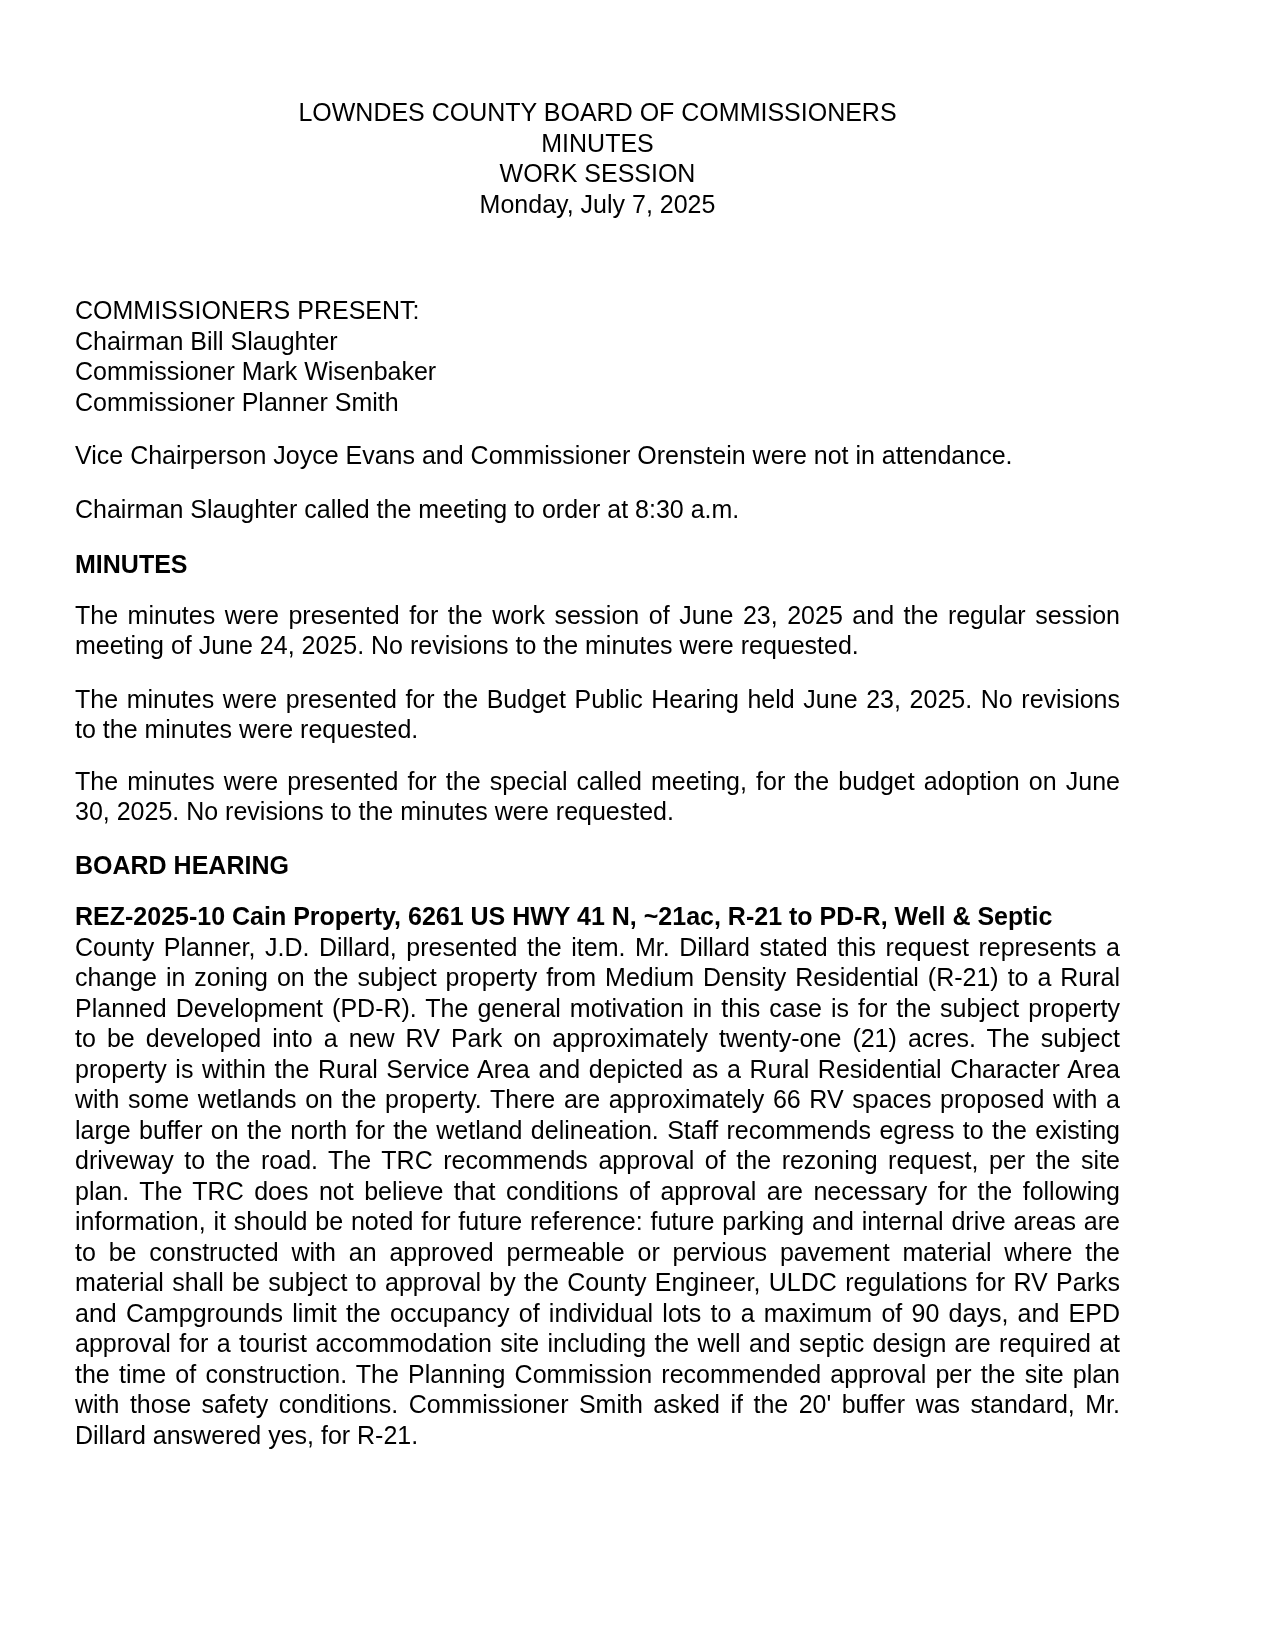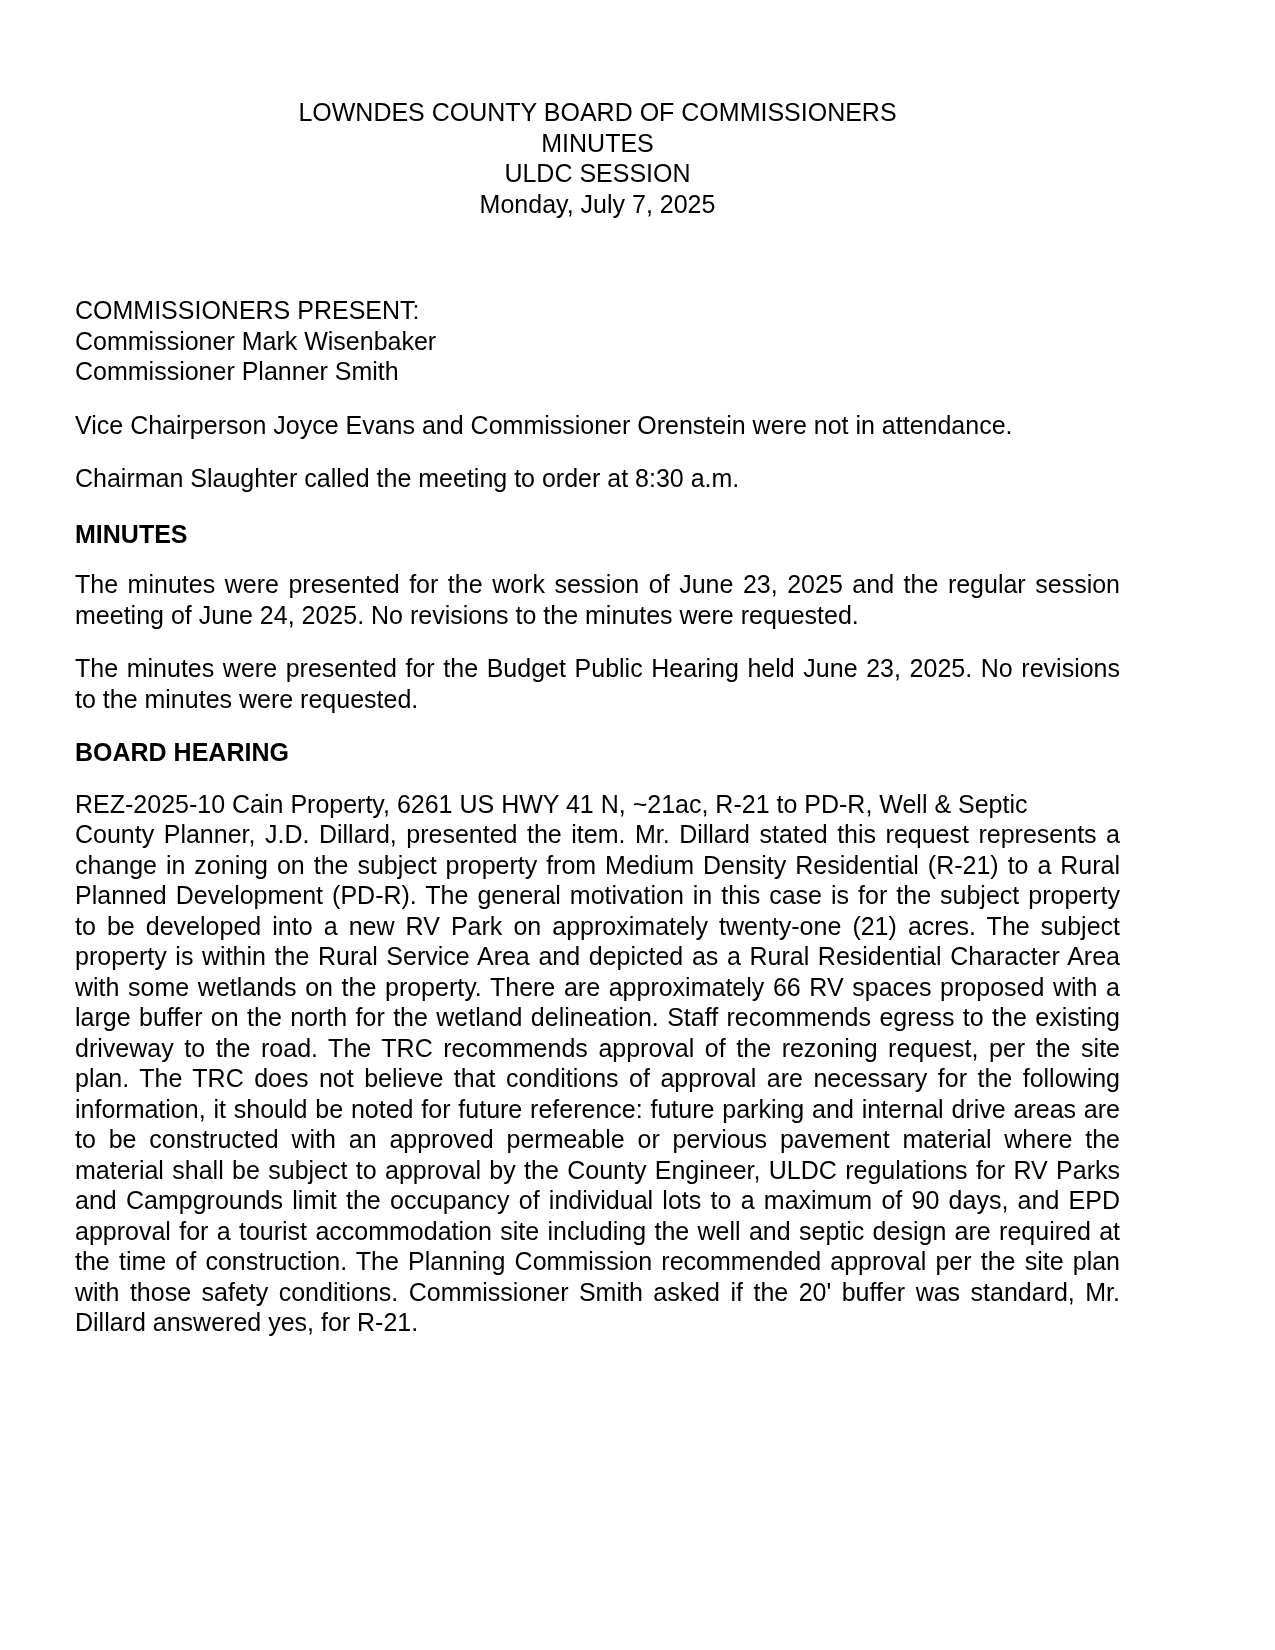--- a/index.html
+++ b/index.html
@@ -41,52 +41,54 @@
     font-size: 25px;
     line-height: 30.5px;
   }
   .section-heading.minutes-h {
     margin-top: 25px;
   }
   .first-after-heading {
     margin-top: 20px;
   }
   .item-title {
-    font-weight: normal;
+    font-weight: bold;
     margin: 21px 0 0 0;
   }
   .item-body {
     margin: 0;
     text-align: justify;
   }
 </style>
 </head>
 <body>
 
 <div class="page">
 
   <header class="doc-header">
     <div>LOWNDES COUNTY BOARD OF COMMISSIONERS</div>
     <div>MINUTES</div>
-    <div>ULDC SESSION</div>
+    <div>WORK SESSION</div>
     <div>Monday, July 7, 2025</div>
   </header>
 
   <section class="attendance-block">
     <div>COMMISSIONERS PRESENT:</div>
+    <div>Chairman Bill Slaughter</div>
     <div>Commissioner Mark Wisenbaker</div>
     <div>Commissioner Planner Smith</div>
     <p class="para">Vice Chairperson Joyce Evans and Commissioner Orenstein were not in attendance.</p>
     <p class="para" style="margin-top:23px">Chairman Slaughter called the meeting to order at 8:30 a.m.</p>
   </section>
 
   <section>
     <h2 class="section-heading minutes-h">MINUTES</h2>
     <p class="para justify first-after-heading">The minutes were presented for the work session of June 23, 2025 and the regular session meeting of June 24, 2025. No revisions to the minutes were requested.</p>
     <p class="para justify">The minutes were presented for the Budget Public Hearing held June 23, 2025. No revisions to the minutes were requested.</p>
+    <p class="para justify" style="margin-top:21px">The minutes were presented for the special called meeting, for the budget adoption on June 30, 2025. No revisions to the minutes were requested.</p>
   </section>
 
   <section>
     <h2 class="section-heading">BOARD HEARING</h2>
     <p class="item-title">REZ-2025-10 Cain Property, 6261 US HWY 41 N, ~21ac, R-21 to PD-R, Well &amp; Septic</p>
     <p class="item-body">County Planner, J.D. Dillard, presented the item. Mr. Dillard stated this request represents a change in zoning on the subject property from Medium Density Residential (R-21) to a Rural Planned Development (PD-R). The general motivation in this case is for the subject property to be developed into a new RV Park on approximately twenty-one (21) acres. The subject property is within the Rural Service Area and depicted as a Rural Residential Character Area with some wetlands on the property. There are approximately 66 RV spaces proposed with a large buffer on the north for the wetland delineation. Staff recommends egress to the existing driveway to the road. The TRC recommends approval of the rezoning request, per the site plan. The TRC does not believe that conditions of approval are necessary for the following information, it should be noted for future reference: future parking and internal drive areas are to be constructed with an approved permeable or pervious pavement material where the material shall be subject to approval by the County Engineer, ULDC regulations for RV Parks and Campgrounds limit the occupancy of individual lots to a maximum of 90 days, and EPD approval for a tourist accommodation site including the well and septic design are required at the time of construction. The Planning Commission recommended approval per the site plan with those safety conditions. Commissioner Smith asked if the 20' buffer was standard, Mr. Dillard answered yes, for R-21.</p>
   </section>
 
 </div>
 

